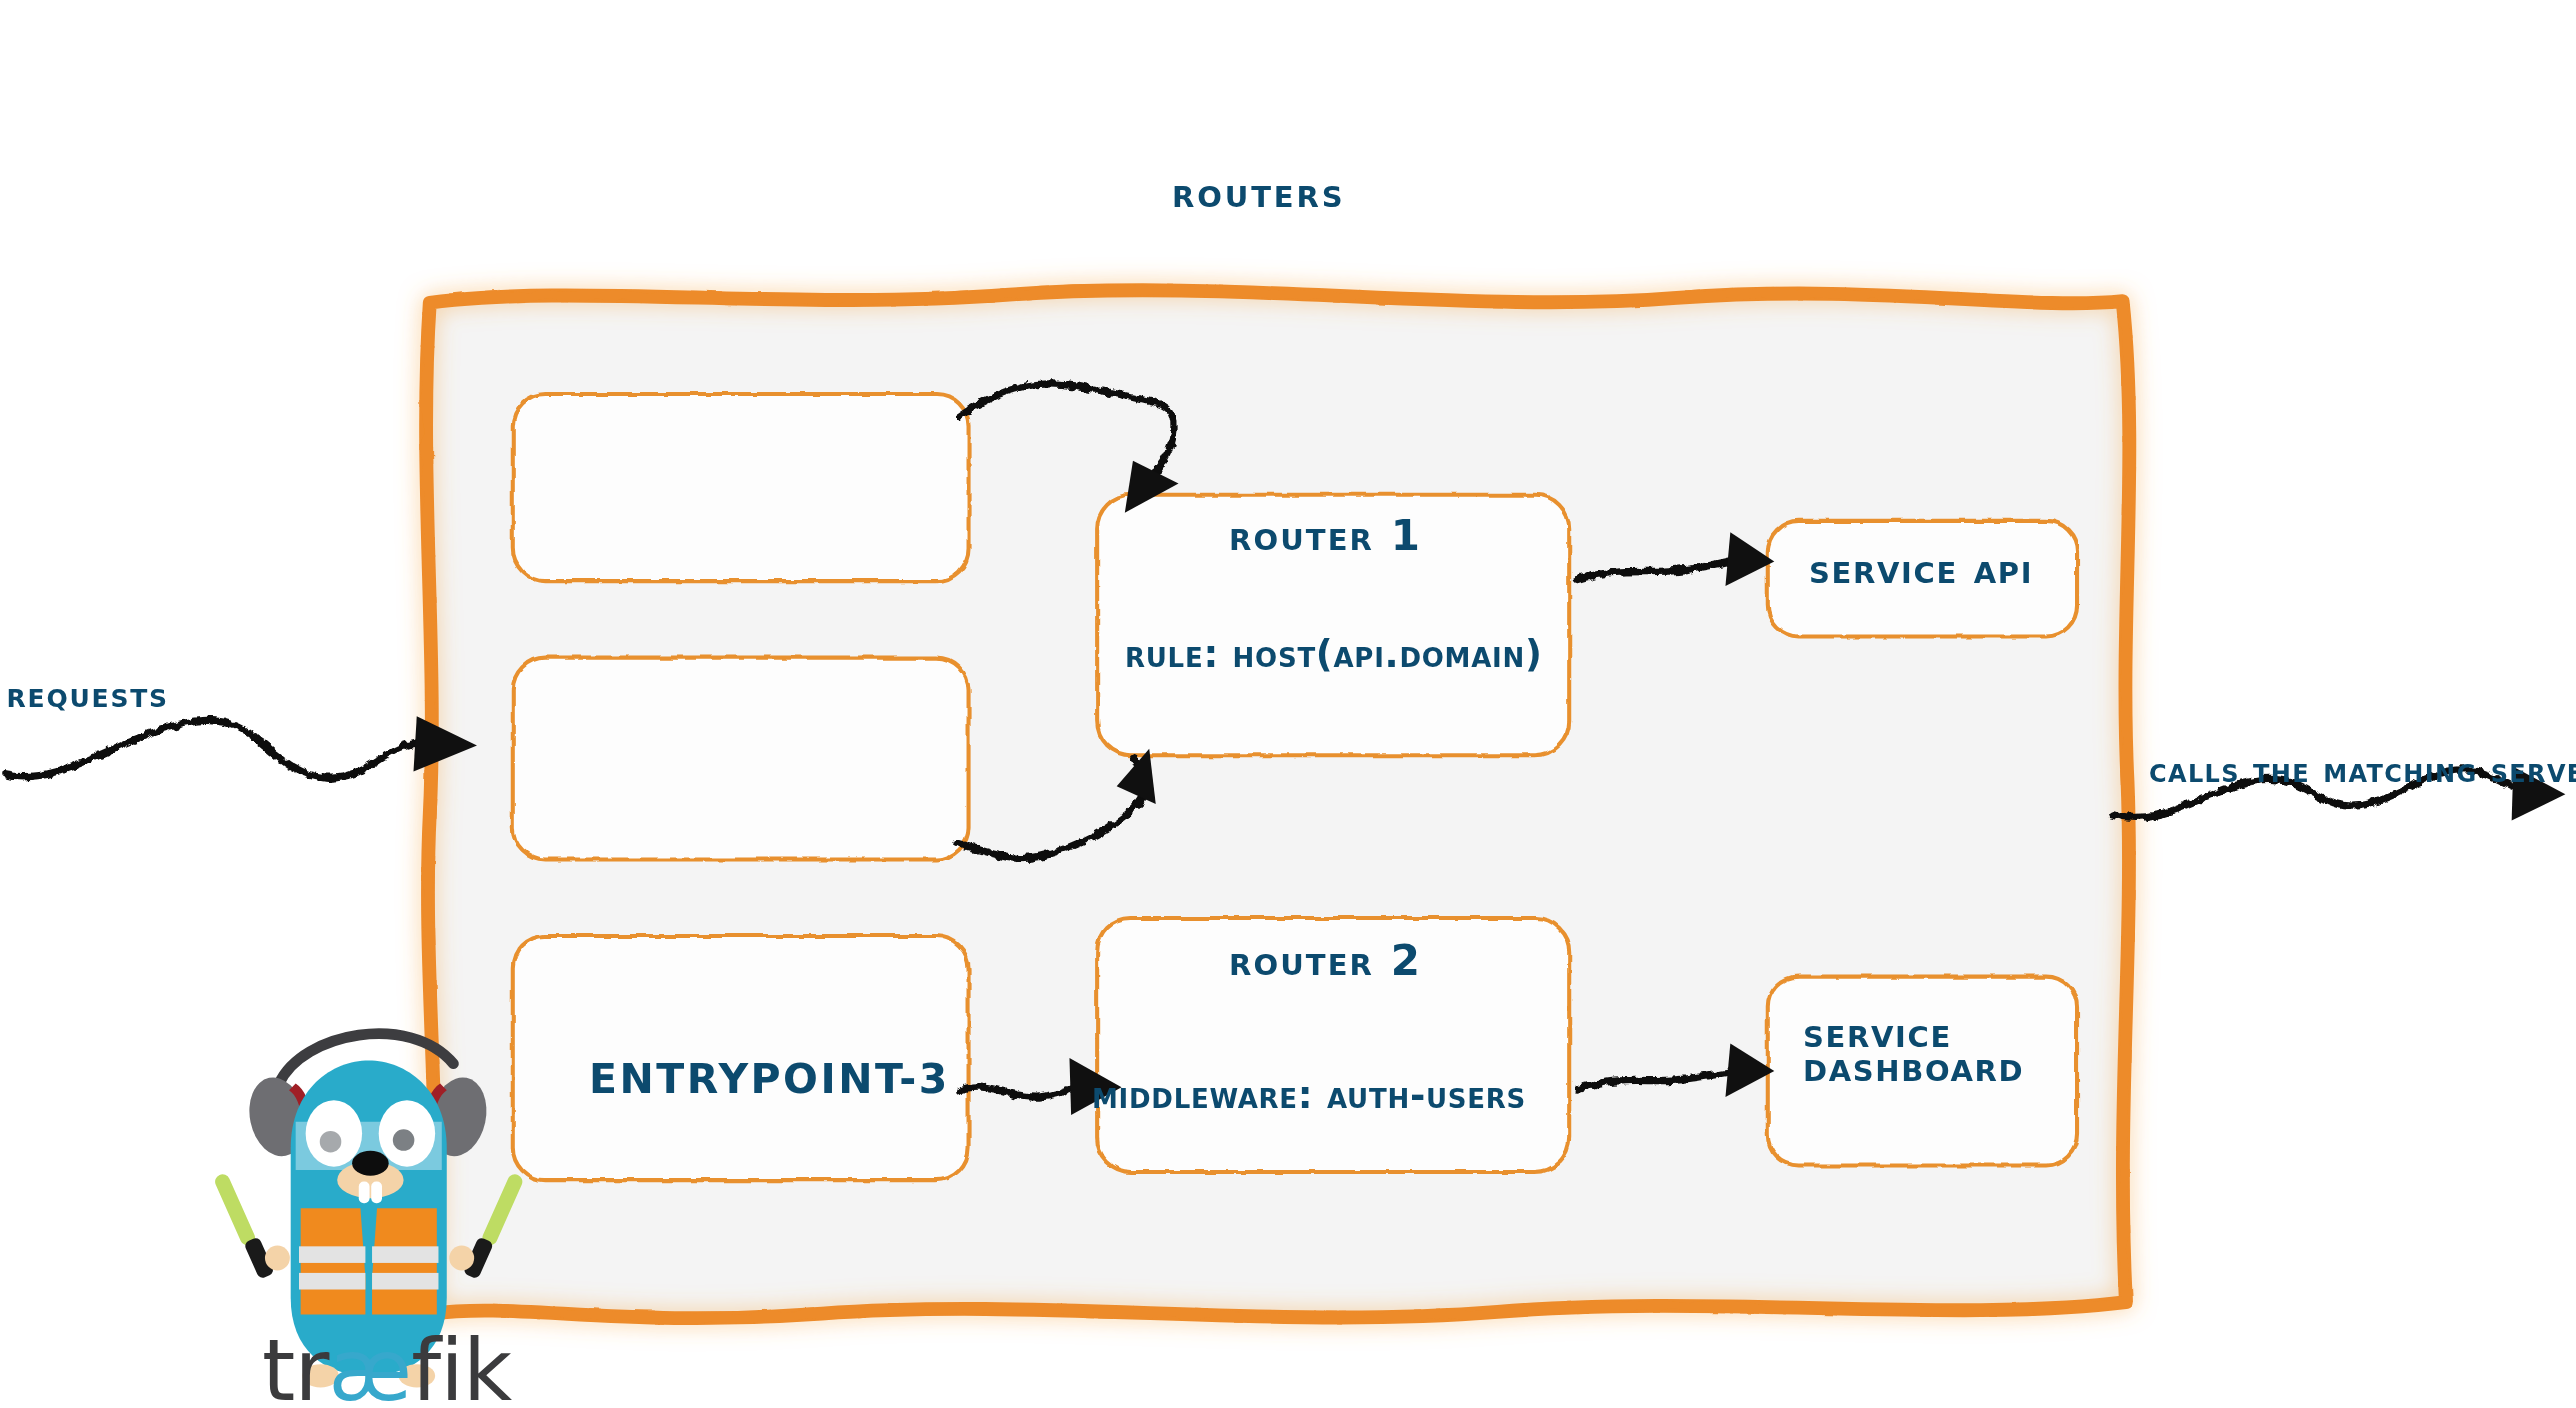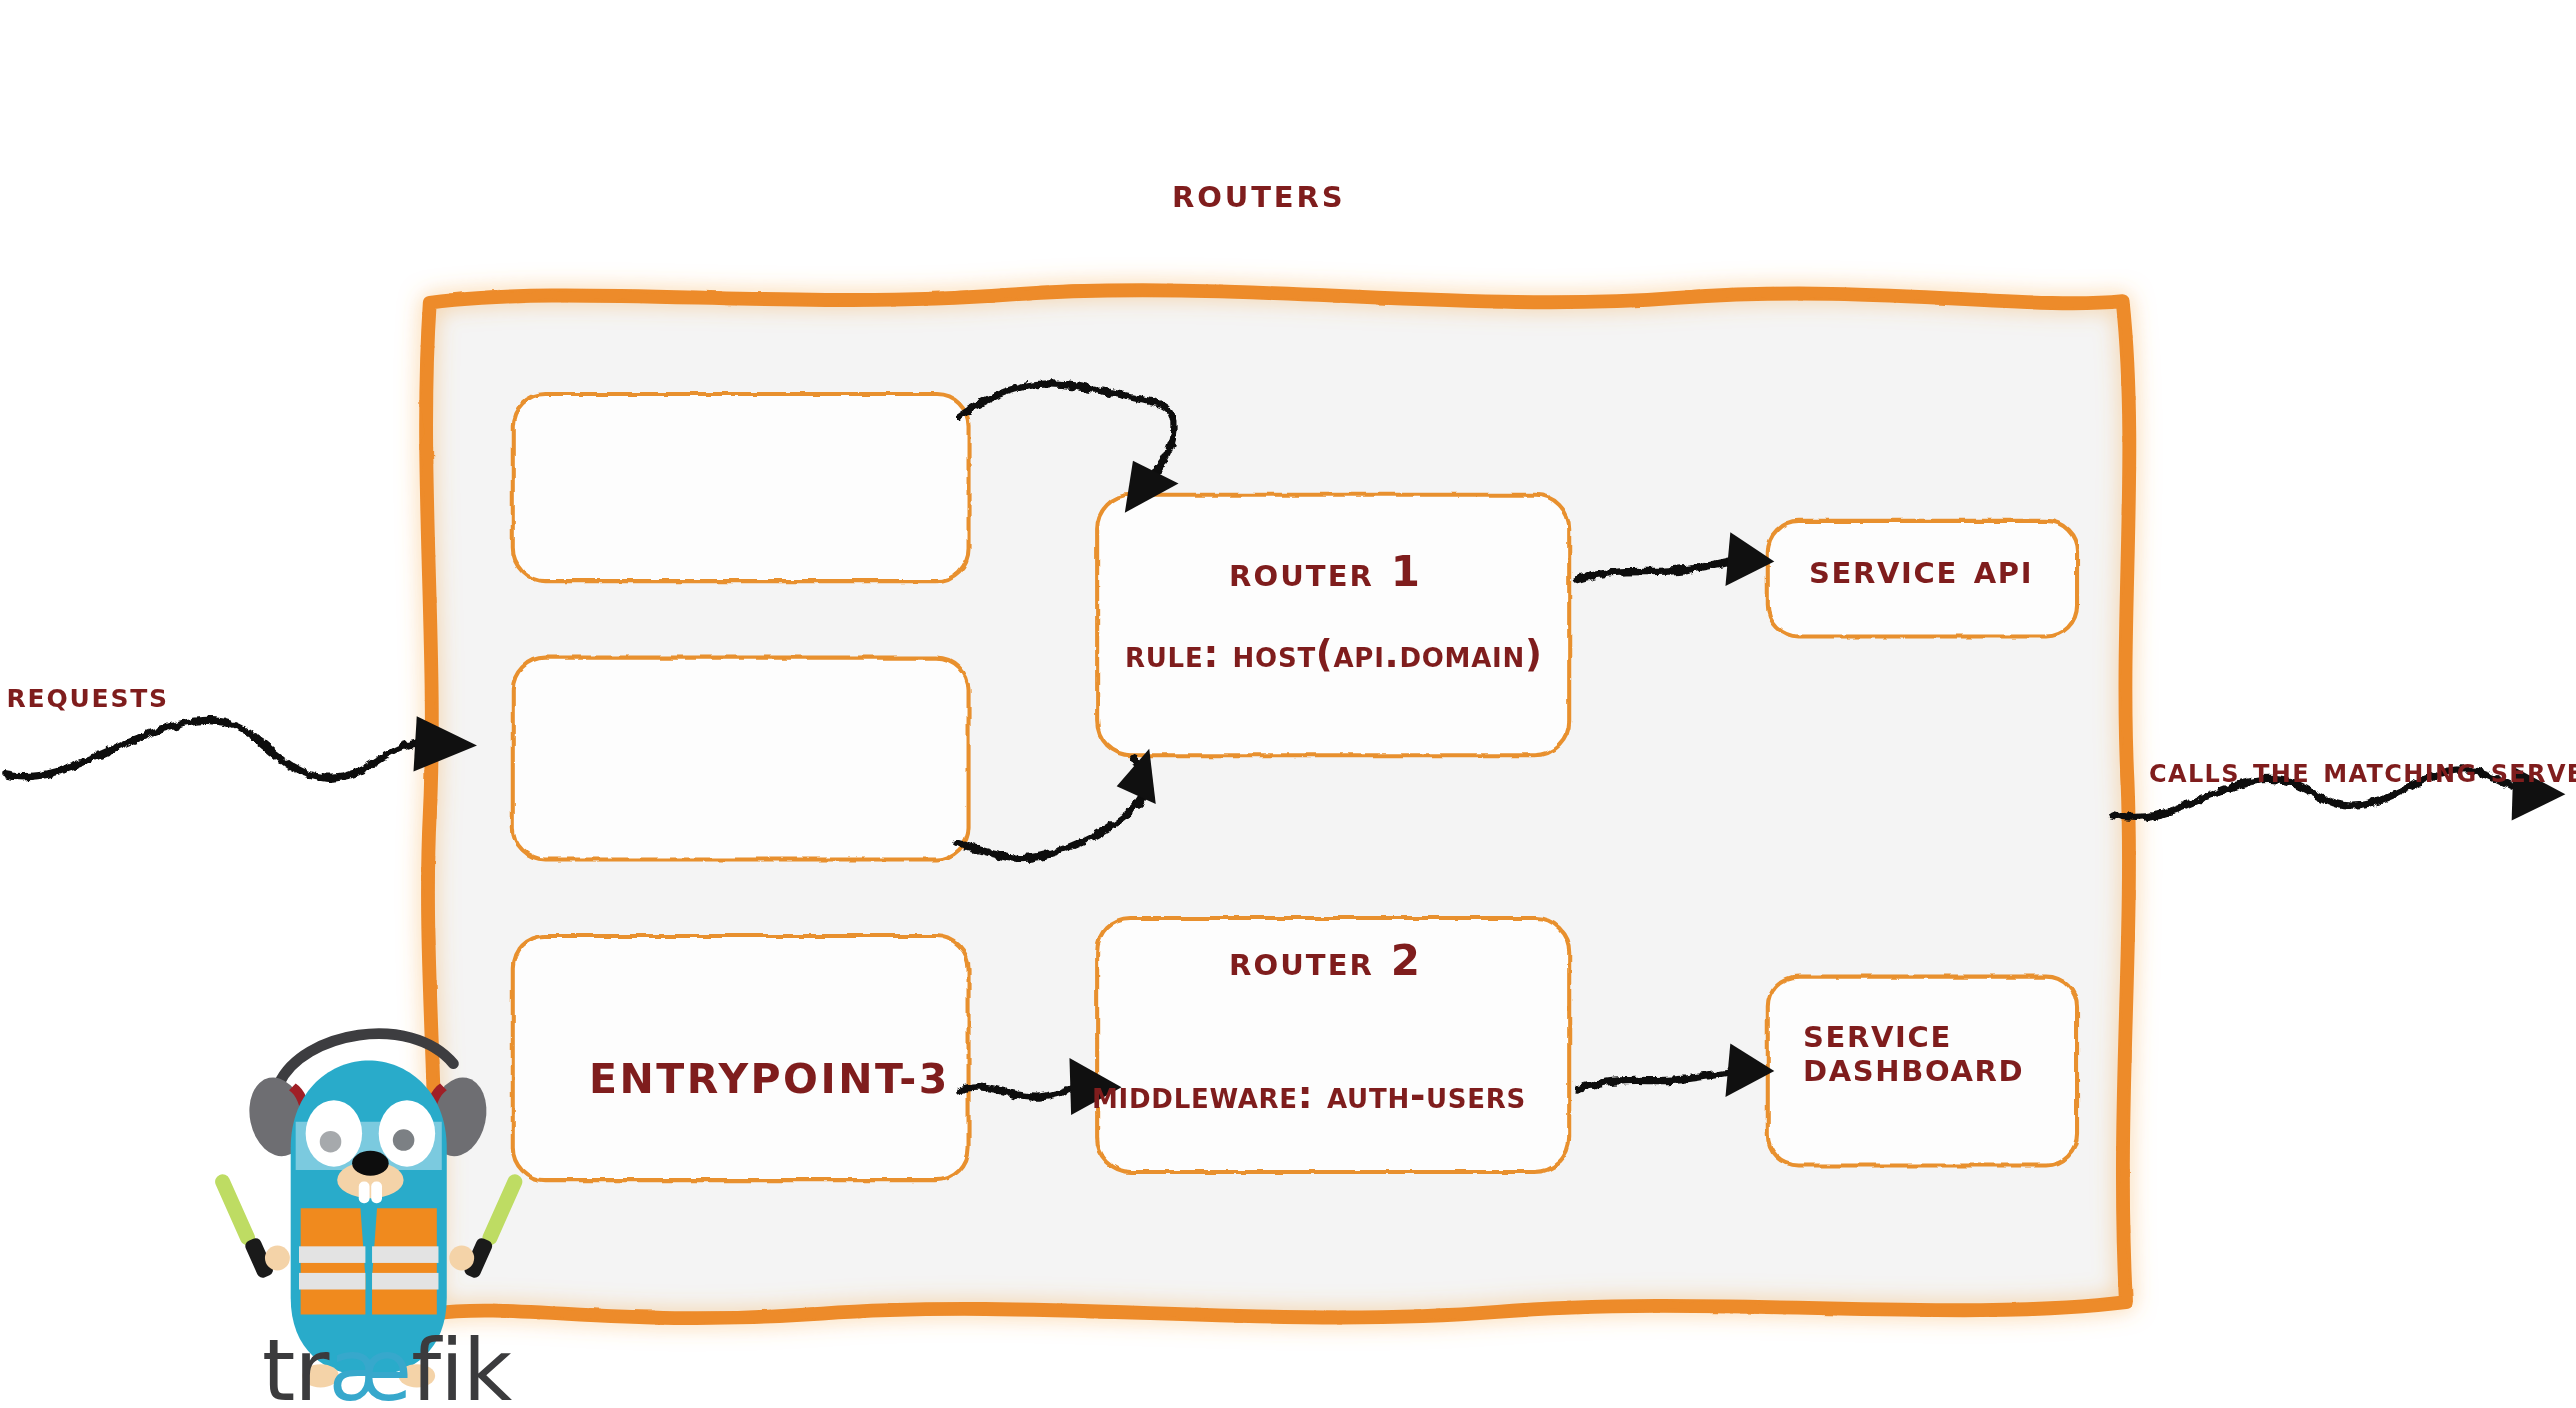--- a/index.html
+++ b/index.html
@@ -8,33 +8,33 @@
     font-family:"DejaVu Sans","Liberation Sans",sans-serif;
     width:2576px;height:1408px;position:relative;overflow:hidden;
   }
   #stage{position:absolute;left:0;top:0;width:2576px;height:1408px;}
   svg.layer{position:absolute;left:0;top:0;width:2576px;height:1408px;overflow:visible;}
   #svg-shapes{z-index:1;}
   #svg-arrows{z-index:3;}
   #svg-gopher{z-index:4;}
 
   
-  .txt{position:absolute;z-index:5;color:#7f1d1d;white-space:nowrap;
+  .txt{position:absolute;z-index:5;color:#0c4a6e;white-space:nowrap;
        font-family:"DejaVu Sans","Liberation Sans",sans-serif;
        font-weight:600;letter-spacing:.02em;}
   .smallcaps{font-variant:small-caps;text-transform:lowercase;}
 
   #title-routers{left:1172px;top:169px;font-size:41px;letter-spacing:.07em;}
 
   .ep-label{font-size:41px;letter-spacing:.06em;text-transform:uppercase;}
   #ep1-label{left:589px;top:470px;}
   #ep2-label{left:589px;top:749px;}
   #ep3-label{left:589px;top:1027px;margin-top:28px;}
 
-  #r1-title{left:1229px;top:511px;font-size:42px;letter-spacing:.05em;margin-top:36px;}
+  #r1-title{left:1229px;top:511px;font-size:42px;letter-spacing:.05em;}
   #r1-rule{left:1125px;top:633px;font-size:37px;letter-spacing:.02em;}
 
   #r2-title{left:1229px;top:936px;font-size:42px;letter-spacing:.05em;}
   #r2-rule{left:1104px;top:1012px;font-size:34px;letter-spacing:.01em;}
   #r2-mw{left:1092px;top:1074px;font-size:37px;letter-spacing:.02em;}
 
   #svc-api-label{left:1809px;top:545px;font-size:41px;letter-spacing:.04em;}
   #svc-dash-l1{left:1803px;top:1009px;font-size:41px;letter-spacing:.04em;}
   #svc-dash-l2{left:1803px;top:1043px;font-size:41px;letter-spacing:.04em;}
 

